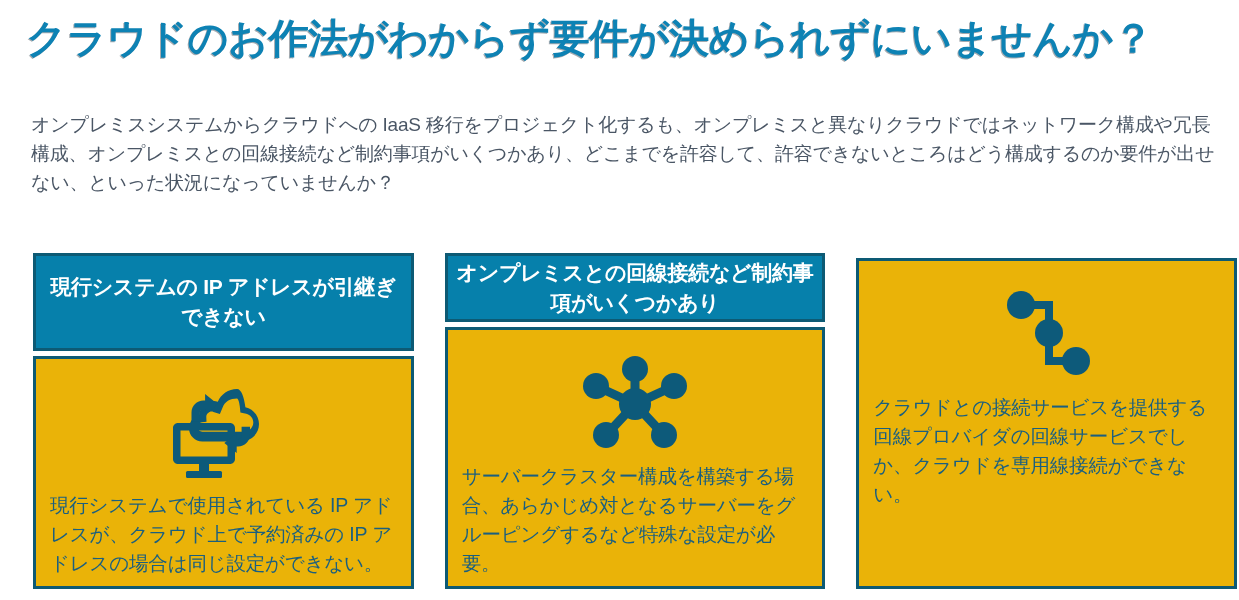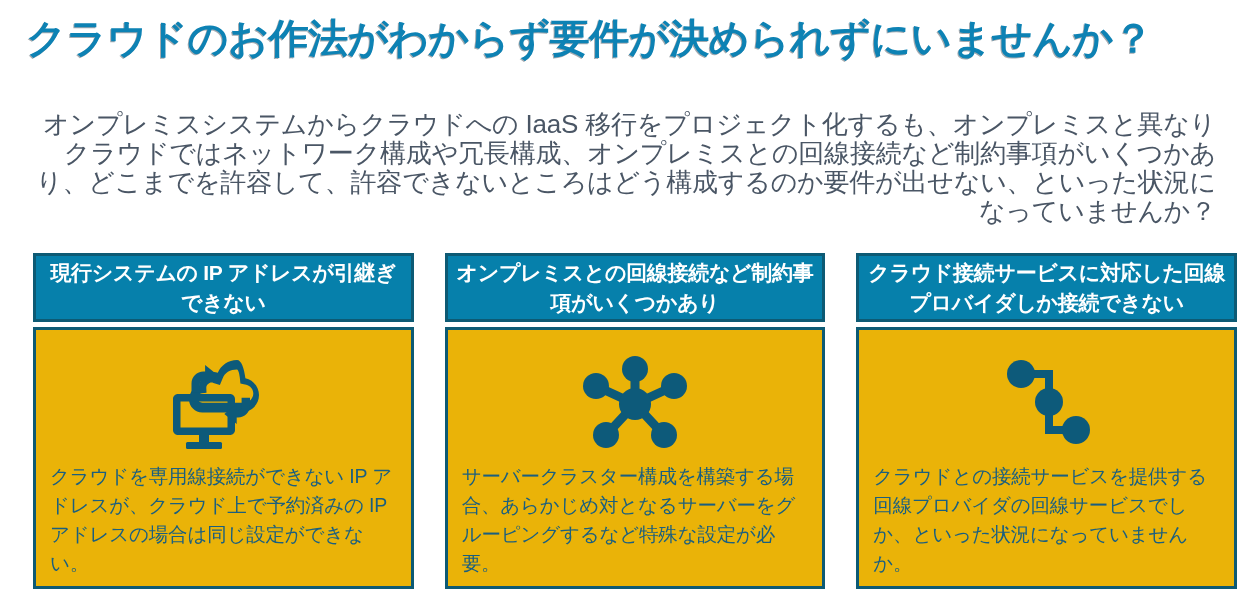--- a/index.html
+++ b/index.html
@@ -34,25 +34,24 @@
     white-space: nowrap;
     text-shadow: -1px 1px 0 rgba(90,100,110,0.55);
   }
 
   
   .lead {
     position: absolute;
     left: 31px;
     top: 110px;
     width: 1185px;
-    font-size: 26px;
+    font-size: 19px;
     line-height: 29px;
     color: #4a5665;
     letter-spacing: -0.2px;
-    text-align: right;
   }
 
   
   .cards {
     position: absolute;
     left: 33px;
     top: 253px;
     width: 1204px;
     height: 336px;
     display: flex;
@@ -141,21 +140,21 @@
                        M13.5 47.5v26h47v-26h-47z"></path>
               <rect x="32" y="81" width="10" height="8"></rect>
               <rect x="19" y="88" width="36" height="7" rx="1.5"></rect>
 
               <path d="M36.5 17.5c-6.6 0-12 5.4-12 12v9.2h8.4v-9.2c0-2 1.6-3.6 3.6-3.6h1.6v6.6L50.5 21 38.1 11v6.5h-1.6z"></path>
 
               <path d="M83 51.5c0 6.6-5.4 12-12 12h-1.3v6.6L57.3 60 69.7 50v6.6H71c2 0 3.6-1.6 3.6-3.6v-9.2H83v7.7z"></path>
             </g>
           </svg>
         </div>
-        <div class="card-text">クラウドを専用線接続ができない IP アドレスが、クラウド上で予約済みの IP アドレスの場合は同じ設定ができない。</div>
+        <div class="card-text">現行システムで使用されている IP アドレスが、クラウド上で予約済みの IP アドレスの場合は同じ設定ができない。</div>
       </div>
     </div>
 
     <div class="card">
       <div class="card-header">
         <span class="card-header-text">オンプレミスとの回線接続など制約事項がいくつかあり</span>
       </div>
       <div class="card-body">
         <div class="card-icon">
           <svg width="104" height="96" viewBox="0 0 104 96" aria-hidden="true">
@@ -174,34 +173,31 @@
               <circle cx="23" cy="81" r="13"></circle>
               <circle cx="81" cy="81" r="13"></circle>
             </g>
           </svg>
         </div>
         <div class="card-text">サーバークラスター構成を構築する場合、あらかじめ対となるサーバーをグルーピングするなど特殊な設定が必要。</div>
       </div>
     </div>
 
     <div class="card">
-      <div class="card-header">
-        <span class="card-header-text">クラウド接続サービスに対応した回線プロバイダしか接続できない</span>
-      </div>
       <div class="card-body">
         <div class="card-icon">
           <svg width="100" height="96" viewBox="0 0 100 96" aria-hidden="true">
             <g stroke="#0d5a7a" stroke-width="8" fill="none">
               <path d="M25 20 H52 V76 H78"></path>
             </g>
             <g fill="#0d5a7a">
               <circle cx="24" cy="20" r="14"></circle>
               <circle cx="52" cy="48" r="14"></circle>
               <circle cx="79" cy="76" r="14"></circle>
             </g>
           </svg>
         </div>
-        <div class="card-text">クラウドとの接続サービスを提供する回線プロバイダの回線サービスでしか、といった状況になっていませんか。</div>
+        <div class="card-text">クラウドとの接続サービスを提供する回線プロバイダの回線サービスでしか、クラウドを専用線接続ができない。</div>
       </div>
     </div>
 
   </div>
 </div>
 
 </body></html>

